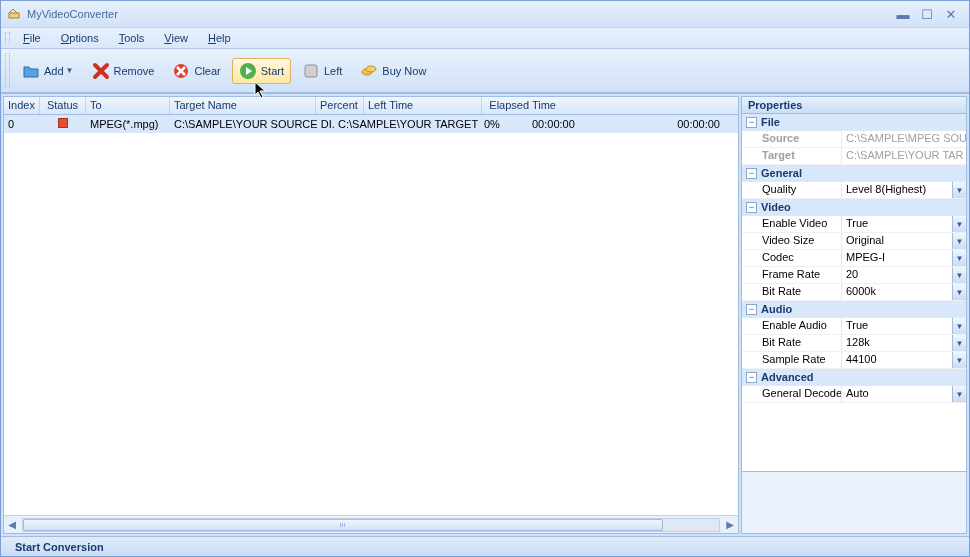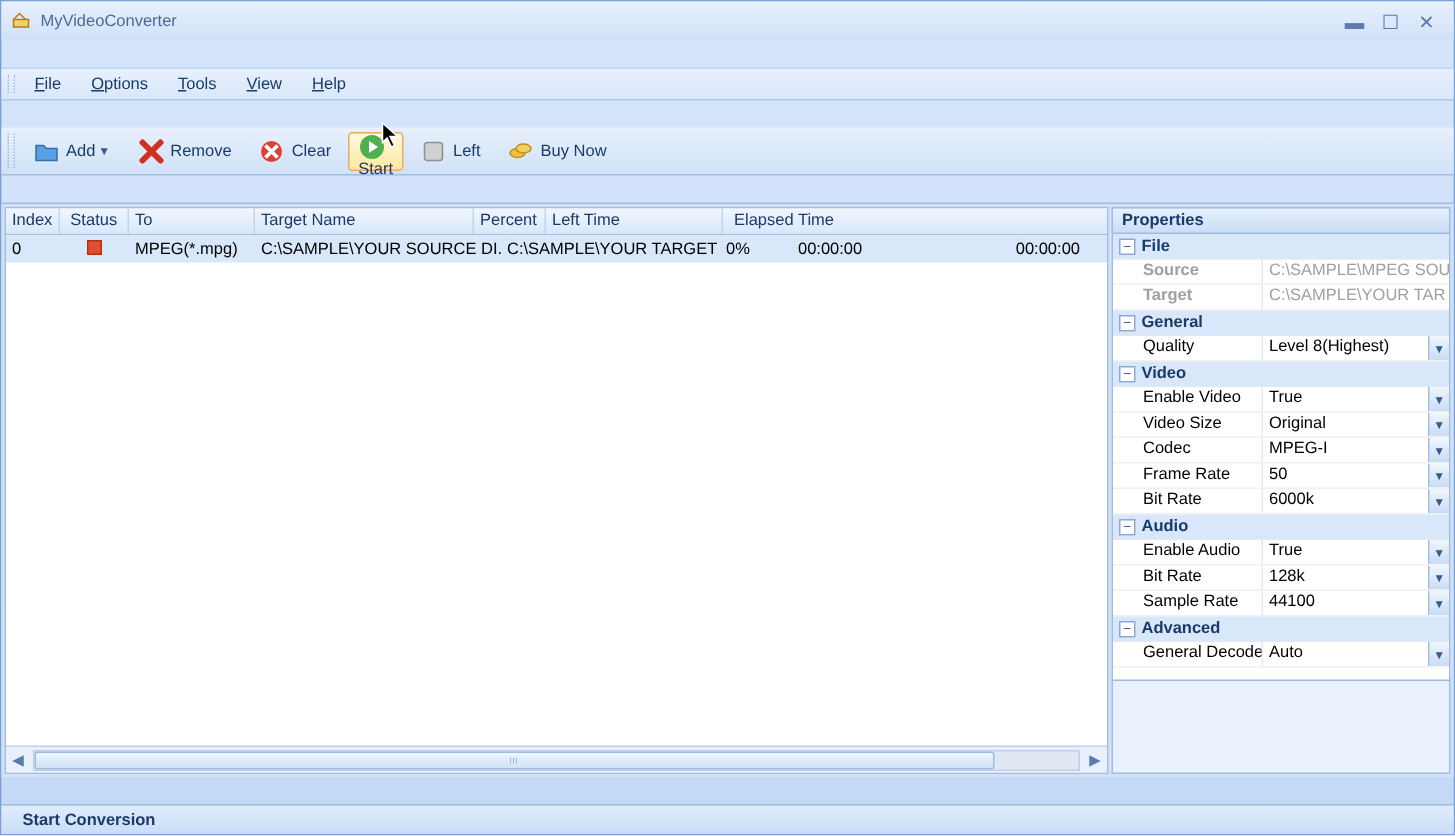--- a/index.html
+++ b/index.html
@@ -1,31 +1,31 @@
 <!DOCTYPE html>
 <html><head>
 <meta charset="utf-8">
 <style>
 * { box-sizing: border-box; margin: 0; padding: 0; }
 body { font-family: Tahoma, Arial, sans-serif; font-size: 11px; background: #fff; overflow: hidden; width: 970px; height: 557px; }
-.window { width: 970px; height: 557px; border: 1px solid #7a9ed8; background: linear-gradient(to bottom, #d5e5fb, #c3d9f7); display: flex; flex-direction: column; gap: 18px; }
+.window { width: 970px; height: 557px; border: 1px solid #7a9ed8; background: linear-gradient(to bottom, #d5e5fb, #c3d9f7); display: flex; flex-direction: column; }
 .titlebar { height: 26px; background: linear-gradient(to bottom, #e8f1fc, #d0e1f8); display: flex; align-items: center; padding: 0 6px; color: #3a5a8a; }
 .titlebar-icon { width: 14px; height: 14px; margin-right: 6px; }
 .titlebar-title { flex: 1; font-weight: normal; color: #4a6a9a; }
 .win-controls { display: flex; gap: 8px; padding-right: 4px;}
 .win-btn { width: 16px; height: 14px; display: flex; align-items: center; justify-content: center; color: #5a7ab0; cursor: pointer; font-size: 13px;}
 .menubar { height: 22px; background: linear-gradient(to bottom, #e8f1fc, #d8e7fa); display: flex; align-items: center; padding: 0 6px; border-top: 1px solid #c0d4f0; border-bottom: 1px solid #b0c8e8; position: relative;}
 .menubar::before { content:""; position:absolute; left:4px; top:4px; bottom:4px; width:3px; border-left: 1px dotted #9ab8e0; border-right: 1px dotted #9ab8e0;}
 .menubar-item { padding: 3px 8px; color: #1a3a6a; cursor: pointer; margin-left: 4px;}
 .menubar-item:first-of-type { margin-left: 8px;}
 .menubar-item u { text-decoration: underline; }
-.toolbar { height: 32px; background: linear-gradient(to bottom, #e8f1fc, #d0e1f8); display: flex; align-items: center; padding: 0 4px; border-bottom: 1px solid #a0bce0; position: relative;}
+.toolbar { height: 44px; background: linear-gradient(to bottom, #e8f1fc, #d0e1f8); display: flex; align-items: center; padding: 0 4px; border-bottom: 1px solid #a0bce0; position: relative;}
 .toolbar::before { content:""; position:absolute; left:4px; top:4px; bottom:4px; width:3px; border-left: 1px dotted #9ab8e0; border-right: 1px dotted #9ab8e0;}
 .tb-btn { display: flex; align-items: center; height: 26px; padding: 0 6px; margin-left: 4px; border: 1px solid transparent; border-radius: 3px; cursor: pointer; color: #1a3a6a;}
-.tb-btn.highlighted { background: linear-gradient(to bottom, #fff8e0, #ffe8a0); border: 1px solid #e0b060; flex-direction: column;}
+.tb-btn.highlighted { background: linear-gradient(to bottom, #fff8e0, #ffe8a0); border: 1px solid #e0b060;}
 .tb-btn:first-of-type { margin-left: 10px;}
 .tb-icon { width: 18px; height: 18px; margin-right: 4px; display: inline-flex; align-items: center; justify-content: center;}
 .tb-drop { margin-left: 2px; font-size: 8px; color: #3a5a8a;}
 .content { flex: 1; display: flex; background: #d0e1f8; border-top: 1px solid #a0bce0; min-height: 0; justify-content: space-between;}
 .left-pane { flex: 1; display: flex; flex-direction: column; margin: 2px; background: #fff; border: 1px solid #a0bce0; min-width: 0;}
 .right-pane { width: 226px; display: flex; flex-direction: column; margin: 2px 2px 2px 0;}
 .grid-header { display: flex; background: linear-gradient(to bottom, #f0f6fd, #d8e7fa); border-bottom: 1px solid #a0bce0; height: 18px;}
 .grid-header-cell { padding: 2px 4px; border-right: 1px solid #c0d4f0; color: #1a3a6a; overflow: hidden; white-space: nowrap;}
 .grid-body { flex: 1; background: #fff; overflow: hidden;}
 .grid-row { display: flex; height: 18px; align-items: center;}
@@ -210,21 +210,21 @@
         <div class="prop-row">
             <div class="prop-key">Video Size</div>
             <div class="prop-val"><span>Original</span><span class="prop-dd">▼</span></div>
           </div>
         <div class="prop-row">
             <div class="prop-key">Codec</div>
             <div class="prop-val"><span>MPEG-I</span><span class="prop-dd">▼</span></div>
           </div>
         <div class="prop-row">
             <div class="prop-key">Frame Rate</div>
-            <div class="prop-val"><span>50</span><span class="prop-dd">▼</span></div>
+            <div class="prop-val"><span>20</span><span class="prop-dd">▼</span></div>
           </div>
         <div class="prop-row">
             <div class="prop-key">Bit Rate</div>
             <div class="prop-val"><span>6000k</span><span class="prop-dd">▼</span></div>
           </div>
 
         <div class="prop-section-hdr">
             <span class="prop-toggle">−</span>
             <span class="prop-section-label">Audio</span>
           </div>

